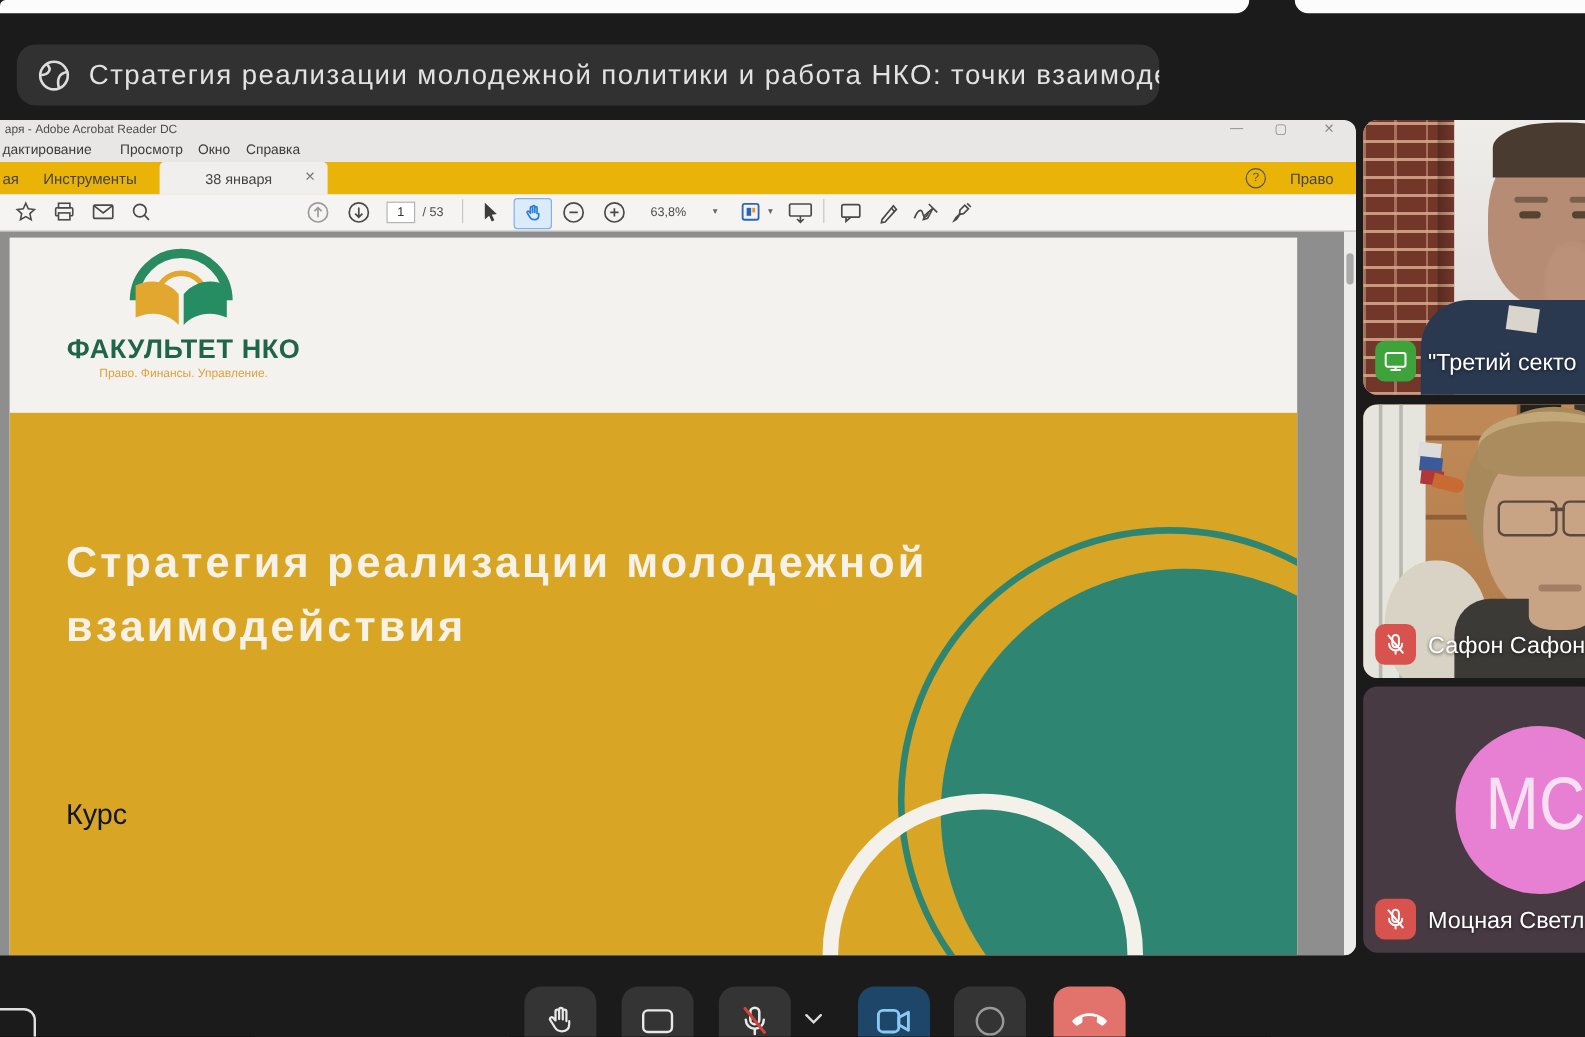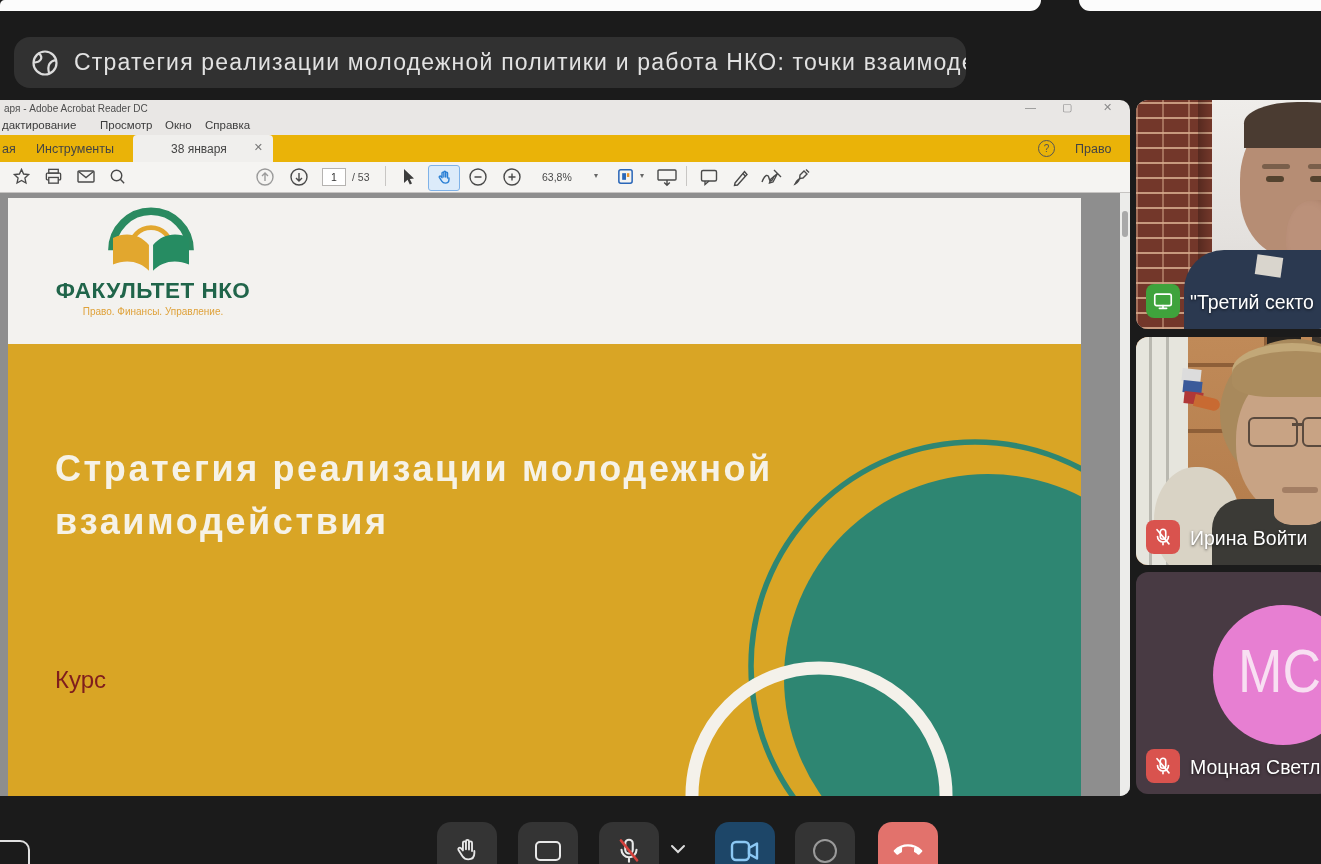--- a/index.html
+++ b/index.html
@@ -18,21 +18,21 @@
   #tabbar .plain{position:absolute;top:7px;font-size:12.5px;color:#444;}
   #doctab{position:absolute;left:133px;top:0;width:140px;height:27px;background:#f0efed;border-radius:4px 4px 0 0;}
   #doctab .lbl{position:absolute;left:38px;top:7px;font-size:12px;color:#444;}
   #doctab .x{position:absolute;right:10px;top:6px;font-size:11px;color:#777;}
   #toolbar{left:0;top:62px;width:100%;height:30px;background:#f5f4f2;border-bottom:1px solid #c6c4c2;}
   .ticon{position:absolute;top:5px;}
   #docarea{left:0;top:93px;width:1130px;height:603px;background:#8e8e8e;}
   #page{position:absolute;left:8px;top:5px;width:1073px;height:598px;background:#f3f2ef;overflow:hidden;}
   #goldband{position:absolute;left:0;top:136px;width:1073px;height:462px;background:#d9a525;overflow:hidden;margin-top:10px;}
   #slidetitle{position:absolute;left:47px;top:99px;font-weight:bold;font-size:36px;line-height:52.5px;color:#f6f2e7;letter-spacing:2.6px;}
-  #kurs{position:absolute;left:47px;top:322px;font-size:24px;color:#7f1d1d;}
+  #kurs{position:absolute;left:47px;top:322px;font-size:24px;color:#0f172a;}
   #brand{position:absolute;left:0px;top:80px;width:290px;text-align:center;font-weight:bold;font-size:22.5px;color:#20654a;letter-spacing:.5px;}
   #brandsub{position:absolute;left:0px;top:108px;width:290px;text-align:center;font-size:10px;color:#dfa23a;}
   #vscroll{position:absolute;left:1120px;top:0;width:10px;height:603px;background:#ececea;}
   #vthumb{position:absolute;left:2px;top:18px;width:6px;height:26px;background:#a9a9a9;border-radius:3px;}
   #sharebtn{position:absolute;left:1001px;top:66.5px;width:120px;height:24px;background:#1a7ad0;border-radius:13px;display:flex;align-items:center;justify-content:center;gap:5px;color:#fff;font-size:12px;}
   .tile{left:1136px;width:195px;border-radius:12px;overflow:hidden;}
   .badge{position:absolute;left:10px;bottom:11px;width:34px;height:34px;border-radius:8px;display:flex;align-items:center;justify-content:center;}
   .plabel{position:absolute;left:54px;bottom:15px;font-size:19.5px;color:#fff;text-shadow:0 1px 3px rgba(0,0,0,.65);white-space:nowrap;}
   .cbtn{top:822px;width:60px;height:58px;border-radius:14px;background:#343434;display:flex;align-items:center;justify-content:center;}
   .cover{position:absolute;inset:0;}
@@ -275,21 +275,21 @@
       <div style="position:absolute;left:76px;top:162px;width:160px;height:70px;border-radius:30px 40px 0 0;background:#3b3a36;"></div>
       <div style="position:absolute;left:138px;top:160px;width:52px;height:28px;background:#c8a384;border-radius:0 0 40% 40%;"></div>
     </div>
     <div class="badge" style="background:#d9534e;">
       <svg width="22" height="22" viewBox="0 0 24 24" fill="none" stroke="#fff" stroke-width="1.8" stroke-linecap="round">
         <rect x="9" y="3.5" width="6" height="11" rx="3"></rect>
           <path d="M6 11.5 a6 6 0 0 0 12 0 M12 17.5 V20.5"></path>
           <path d="M5.5 4 L18.5 19.5"></path>
       </svg>
     </div>
-    <div class="plabel">Ирина Войти</div>
+    <div class="plabel">Сафон Сафон</div>
   </div>
 
   <div class="abs tile" style="top:572px;height:222px;background:#483a43;">
     <div class="cover">
       <div style="position:absolute;left:77px;top:33px;width:140px;height:140px;border-radius:50%;background:#e77fd2;"></div>
       <div style="position:absolute;left:102px;top:63px;font-size:62px;color:#f8dff2;transform:scaleX(.86);transform-origin:left top;">МС</div>
     </div>
     <div class="badge" style="background:#d9534e;">
       <svg width="22" height="22" viewBox="0 0 24 24" fill="none" stroke="#fff" stroke-width="1.8" stroke-linecap="round">
         <rect x="9" y="3.5" width="6" height="11" rx="3"></rect>

